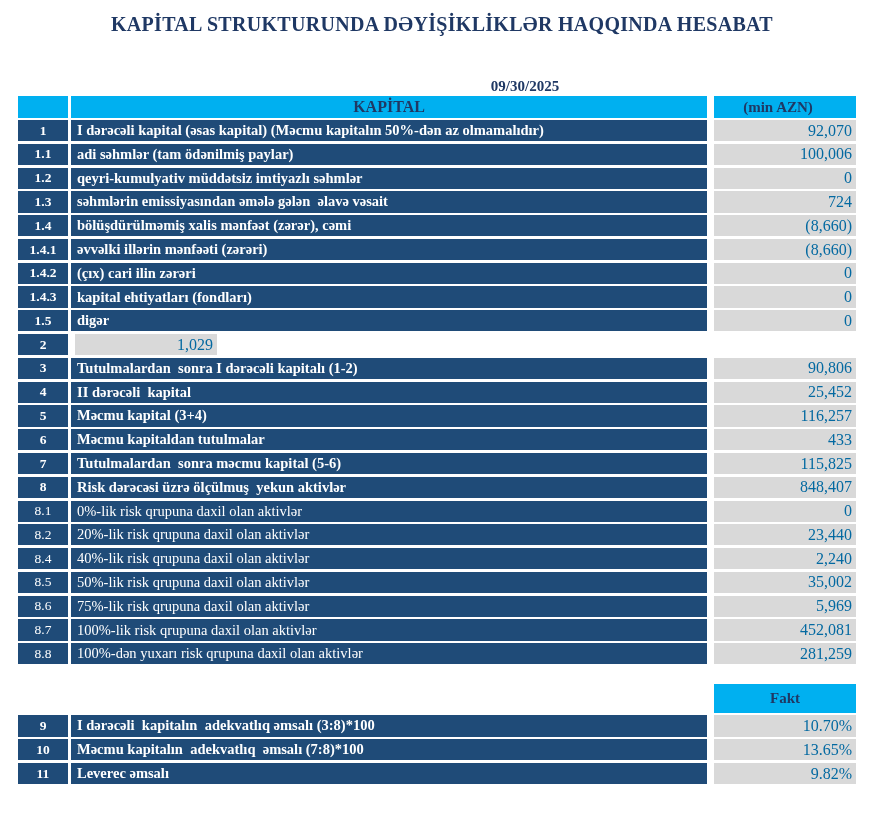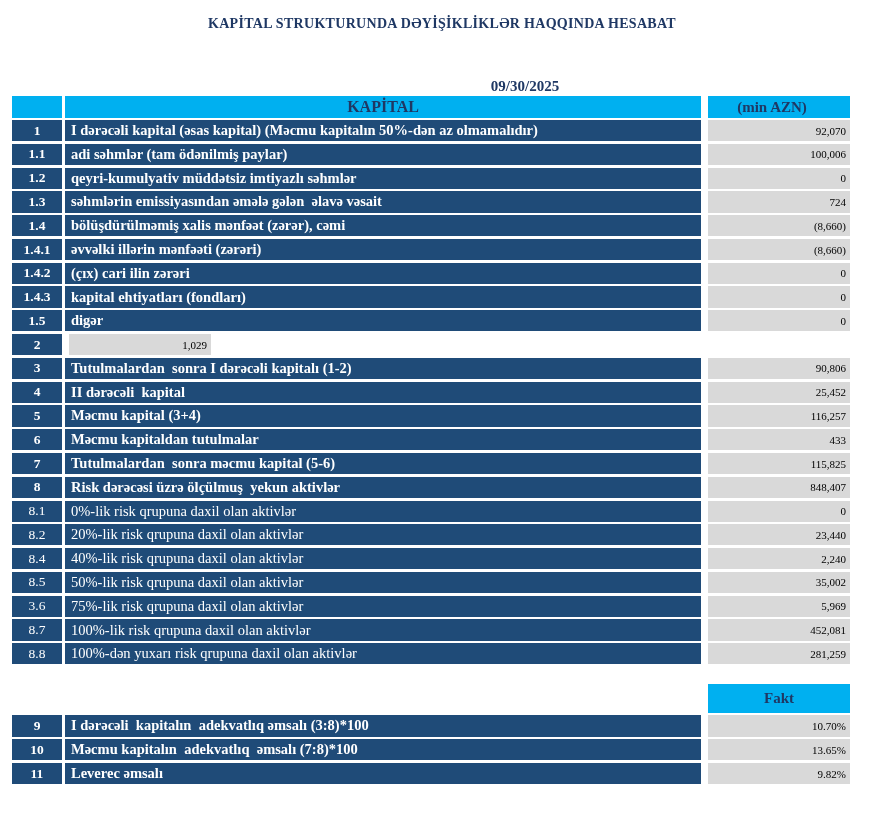--- a/index.html
+++ b/index.html
@@ -10,38 +10,38 @@
   body {
     width: 884px;
     height: 827px;
     position: relative;
     font-family: "Liberation Serif", serif;
     overflow: hidden;
   }
   .report-title {
     padding-top: 13px;
     text-align: center;
-    font-size: 14px;
+    font-size: 20px;
     font-weight: bold;
     color: #1f3864;
     letter-spacing: 0.3px;
     line-height: 22px;
   }
   .report-date {
     margin-top: 43px;
     width: 100%;
     text-align: center;
     transform: translateX(83px);
     font-size: 15px;
     font-weight: bold;
     color: #1f3864;
     line-height: 16px;
   }
   .table {
-    margin-left: 12px;
+    margin-left: 18px;
     width: 838px;
   }
   .main-table { margin-top: 2px; }
   .trow {
     display: flex;
     height: 21.2px;
     margin-bottom: 2.6px;
   }
   .cell {
     display: flex;
@@ -64,24 +64,24 @@
     color: #ffffff;
     font-weight: bold;
     font-size: 14.5px;
     padding-left: 6px;
     white-space: pre;
   }
   .cell.value {
     width: 142px;
     margin-left: 7px;
     background: #d9d9d9;
-    color: #000000;
+    color: #0369a1;
     justify-content: flex-end;
     padding-right: 4px;
-    font-size: 11px;
+    font-size: 16px;
   }
   .trow.light .no,
   .trow.light .label {
     font-weight: normal;
   }
   .thead { height: 22px; margin-bottom: 2px; }
   .thead .no { background: #00b0f0; }
   .thead .label {
     background: #00b0f0;
     color: #1f3864;
@@ -222,21 +222,21 @@
         <div class="cell no">8.4</div>
         <div class="cell label">40%-lik risk qrupuna daxil olan aktivlər</div>
         <div class="cell value">2,240</div>
       </div>
       <div class="trow light">
         <div class="cell no">8.5</div>
         <div class="cell label">50%-lik risk qrupuna daxil olan aktivlər</div>
         <div class="cell value">35,002</div>
       </div>
       <div class="trow light">
-        <div class="cell no">3.6</div>
+        <div class="cell no">8.6</div>
         <div class="cell label">75%-lik risk qrupuna daxil olan aktivlər</div>
         <div class="cell value">5,969</div>
       </div>
       <div class="trow light">
         <div class="cell no">8.7</div>
         <div class="cell label">100%-lik risk qrupuna daxil olan aktivlər</div>
         <div class="cell value">452,081</div>
       </div>
       <div class="trow light">
         <div class="cell no">8.8</div>

